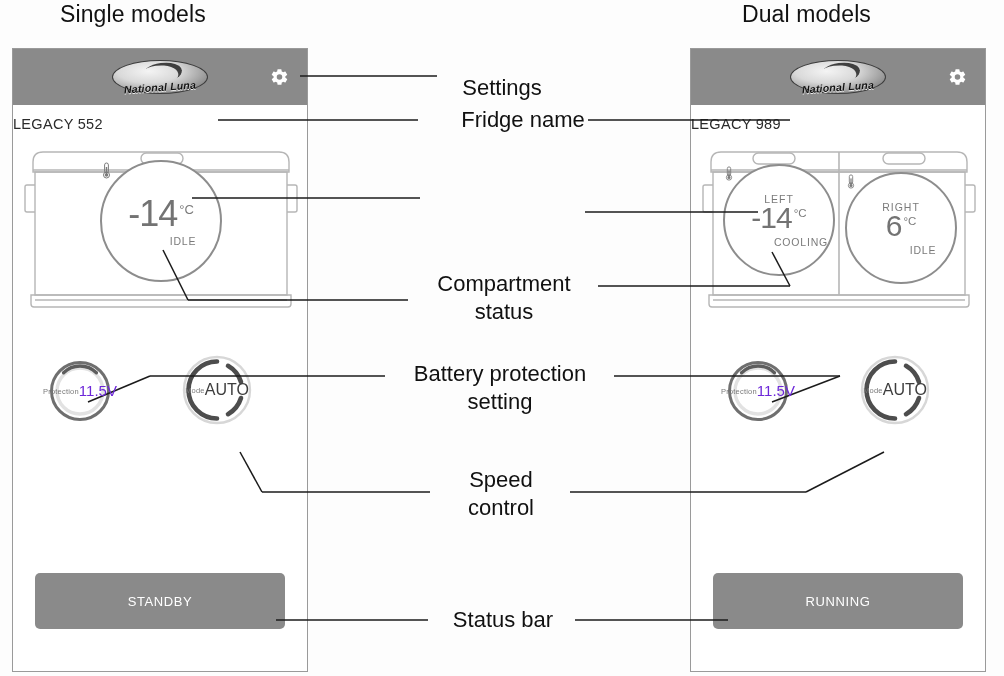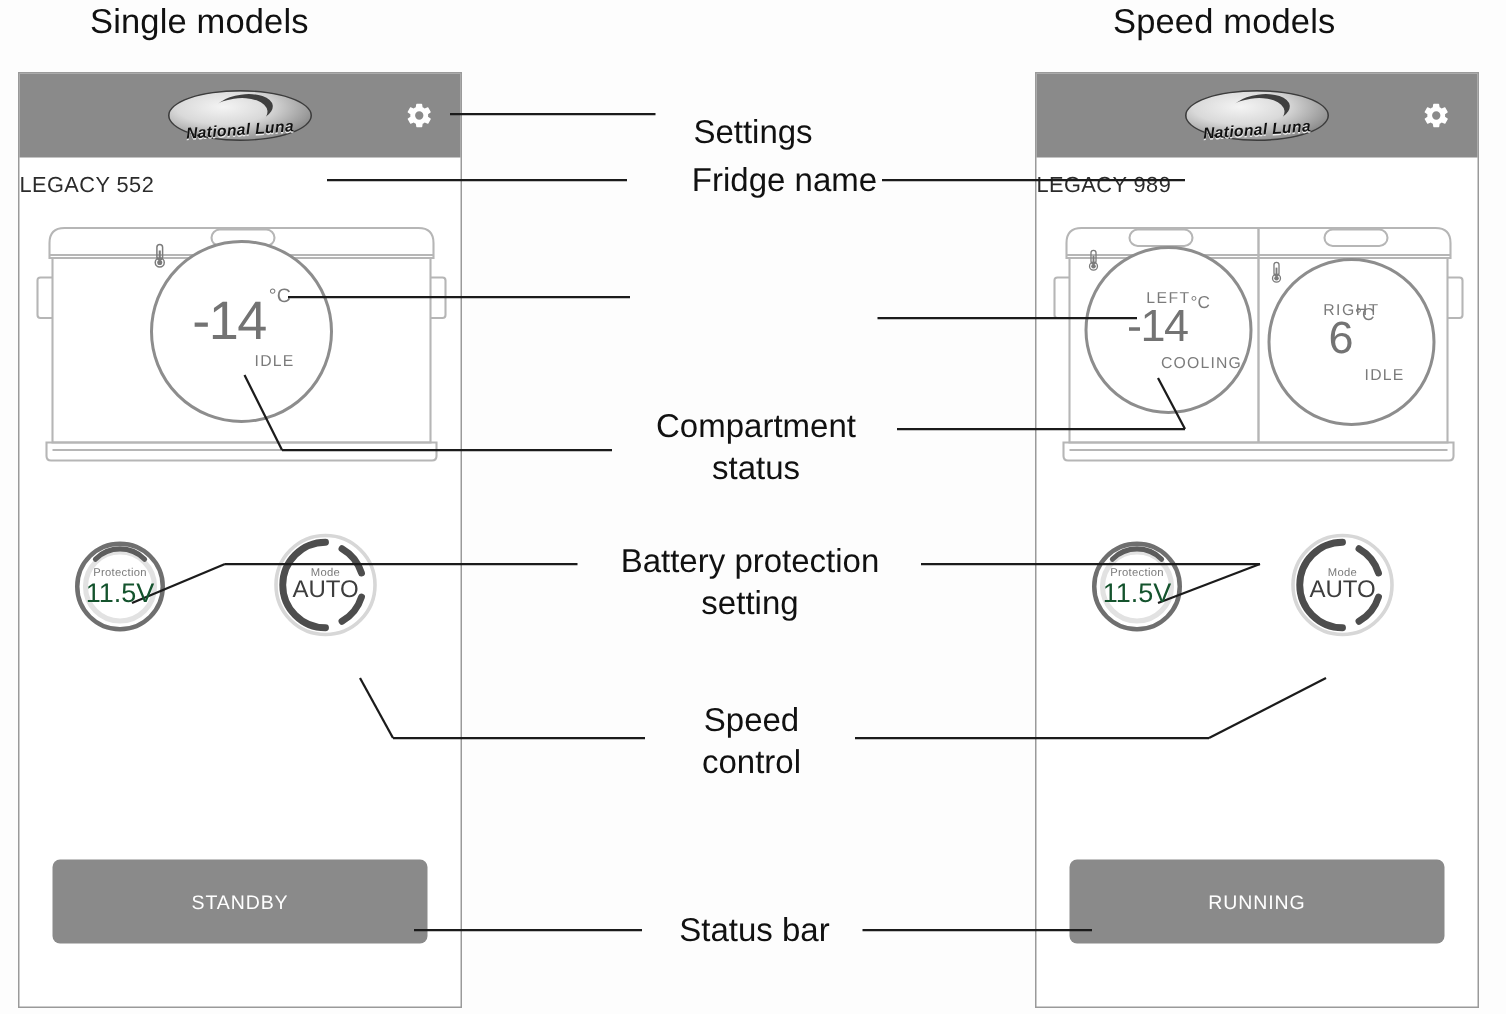--- a/index.html
+++ b/index.html
@@ -71,51 +71,51 @@
   
   .tdial{
     position:absolute;border:2.5px solid #8d8d8d;border-radius:50%;
     background:#fff;box-sizing:border-box;
     display:flex;flex-direction:column;align-items:center;justify-content:center;
   }
   .tdial .side-label{
     font-size:10.5px;color:#7b7b7b;letter-spacing:1px;margin-bottom:-2px;
   }
   .tdial .readout{
-    display:flex;align-items:flex-start;justify-content:center;
+    display:flex;align-items:center;justify-content:center;
   }
   .tdial .temp{
     font-size:36px;color:#737373;line-height:1;letter-spacing:-1px;
   }
   .tdial .unitcol{
     display:flex;flex-direction:column;align-items:center;
     margin-left:2px;margin-top:-6px;
   }
   .tdial .unit{font-size:13px;color:#7b7b7b;line-height:1;}
   .tdial .thermo{margin-top:2px;}
   .tdial .status{
     font-size:10.5px;color:#7b7b7b;letter-spacing:.8px;margin-top:3px;padding-left:44px;
   }
   .tdial.small .temp{font-size:30px;}
   .tdial.small .unit{font-size:11.5px;}
 
   
   .knobs{position:relative;height:120px;margin-top:24px;}
   .knob{
     position:absolute;width:62px;height:62px;border-radius:50%;
-    display:flex;flex-direction:column;align-items:center;justify-content:center;
+    display:flex;flex-direction:row;align-items:center;justify-content:center;
     box-sizing:border-box;
   }
   .knob .ring-svg{position:absolute;left:0;top:0;}
   .knob .klabel{
     font-size:7.5px;color:#7a7a7a;letter-spacing:.2px;position:relative;z-index:2;
     margin-bottom:0px;
   }
   .knob .kvalue{
-    font-size:18px;color:#14532d;position:relative;z-index:2;line-height:1.05;
+    font-size:15px;color:#6d28d9;position:relative;z-index:2;line-height:1.05;
   }
   .knob.mode .kvalue{font-size:16px;color:#3d3d3d;}
 
   
   .statusbar{
     position:absolute;left:22px;right:22px;bottom:42px;height:56px;
     background:#8a8a8a;border-radius:5px;
     display:flex;align-items:center;justify-content:center;
     color:#fff;font-size:13px;letter-spacing:.6px;
   }
@@ -126,21 +126,21 @@
     line-height:1.28;white-space:pre-line;
   }
   .leadsvg{position:absolute;left:0;top:0;pointer-events:none;}
 </style>
 </head>
 <body>
 
 <div class="stage">
 
   <div class="caption" id="cap-single">Single models</div>
-  <div class="caption" id="cap-dual">Speed models</div>
+  <div class="caption" id="cap-dual">Dual models</div>
 
   <div class="panel" id="panel-single">
 
     <div class="app-header">
       <div class="logo">
         <div class="oval"></div>
         <div class="moon"></div>
         <div class="brand">National Luna</div>
       </div>
       <div class="gear">

